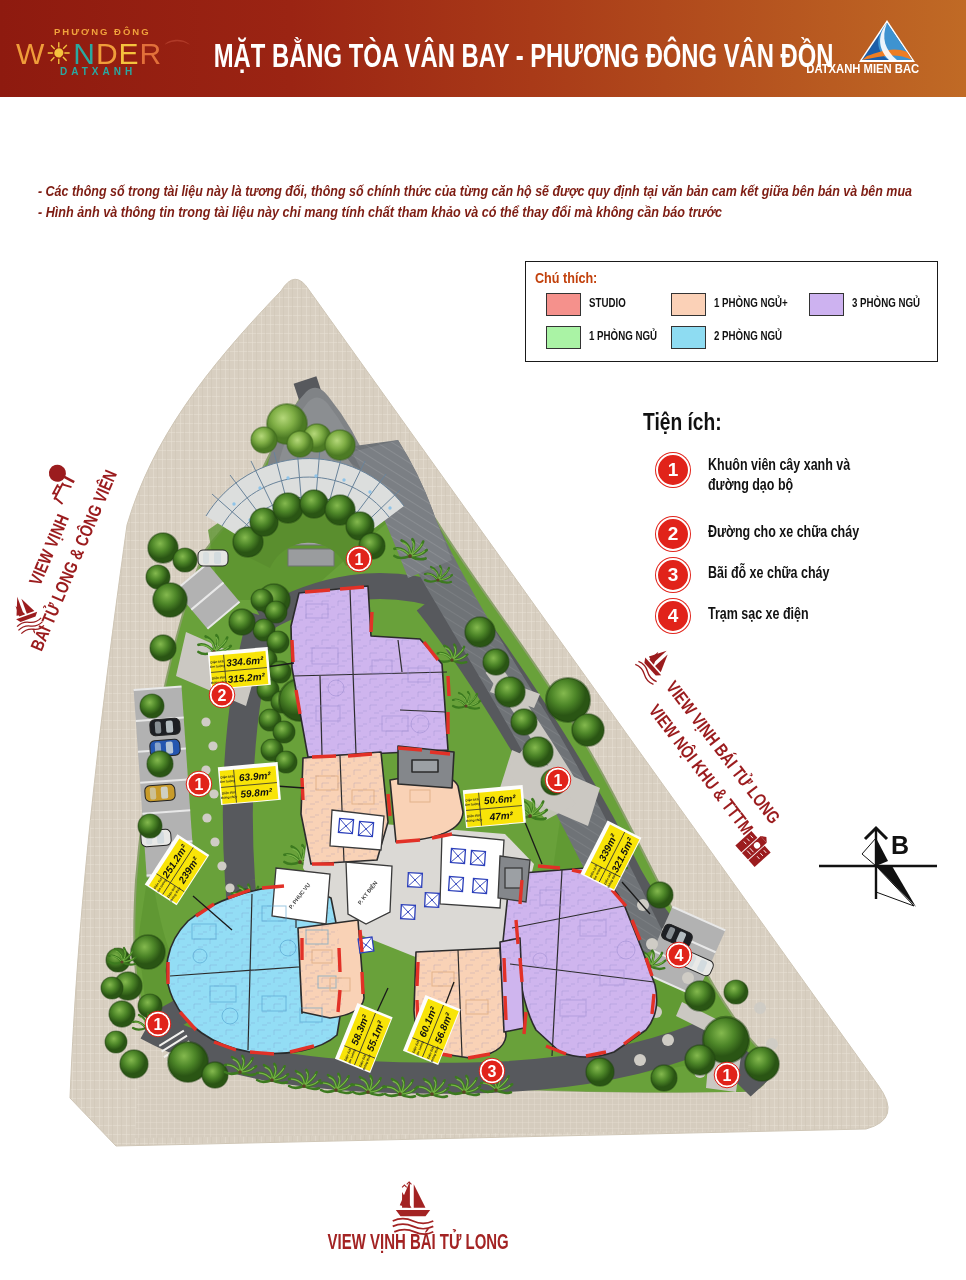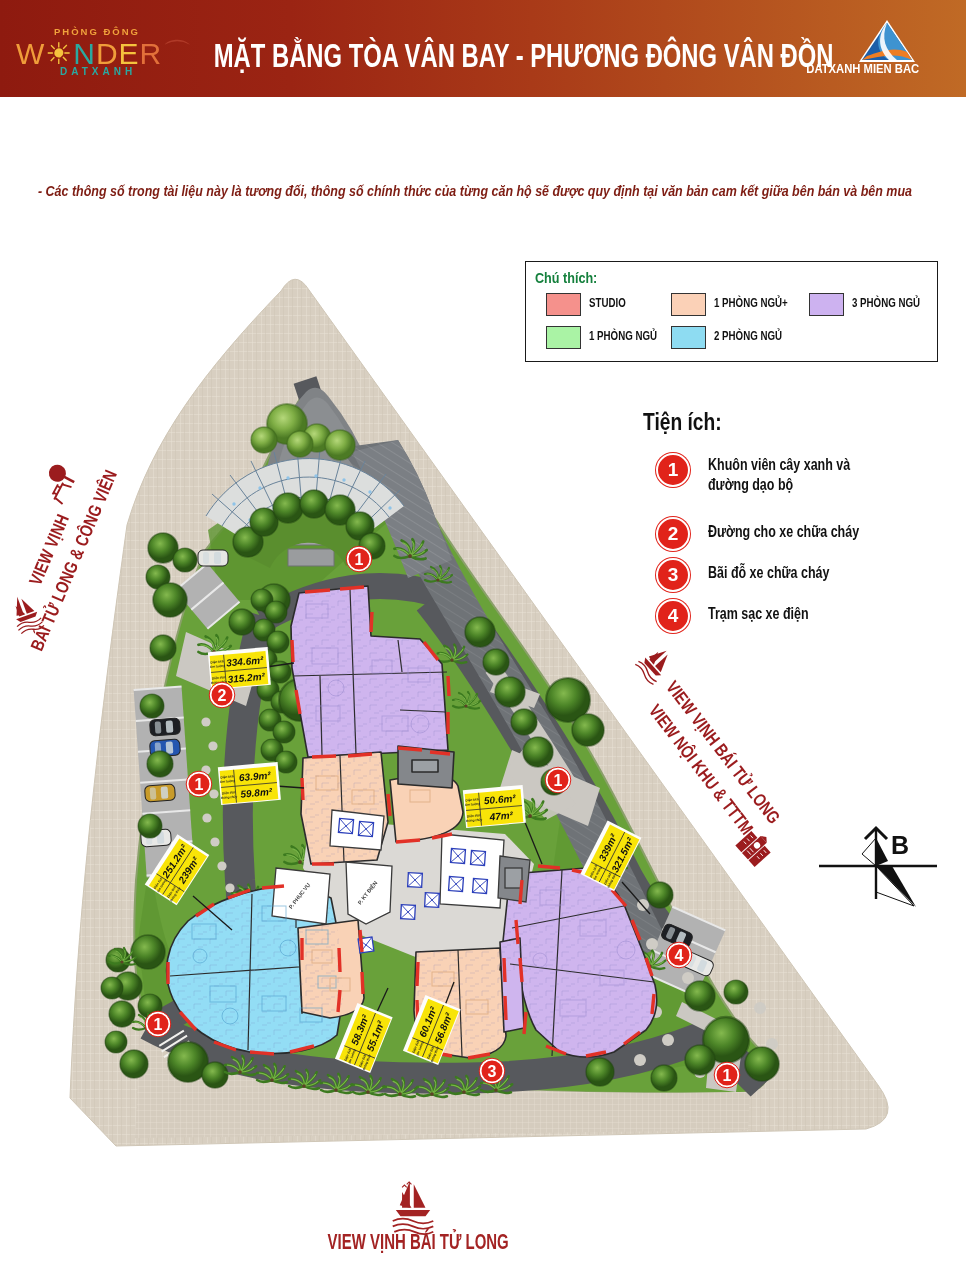--- a/index.html
+++ b/index.html
@@ -626,41 +626,42 @@
 <g fill="#111">
   <path d="M876 838 L888 861 L876 866 Z"></path>
   <path d="M876 866 L916 907 L892 866 Z"></path>
   <text x="891" y="854" font-size="25" font-weight="bold" font-family="Liberation Sans,sans-serif">B</text>
 </g>
 </svg>
 
 <div id="hdr">
 
   <div class="abs" style="left:14px;top:10px;width:150px;height:78px;">
-    <div class="abs" style="left:40px;top:16px;font-size:9.5px;letter-spacing:2px;color:#f0a23c;font-weight:bold;white-space:nowrap;">PHÒNG ĐÔNG</div>
+    <div class="abs" style="left:40px;top:16px;font-size:9.5px;letter-spacing:2px;color:#f0a23c;font-weight:bold;white-space:nowrap;">PHƯƠNG ĐÔNG</div>
     <div class="abs" style="left:2px;top:24px;font-size:30px;font-weight:normal;letter-spacing:1px;white-space:nowrap;">
       <span style="color:#f09d3a;">W</span><span style="color:#f5c33d;">☀</span><span style="color:#2ba8a0;">N</span><span style="color:#f09d3a;">D</span><span style="color:#f5c33d;">E</span><span style="color:#e2703a;">R</span><span style="color:#b03a28;">⌒</span>
     </div>
     <div class="abs" style="left:46px;top:56px;font-size:10px;letter-spacing:4px;color:#2ba8a0;font-weight:bold;">DATXANH</div>
   </div>
   <div id="hdrtitle"><span class="condc" style="transform:scaleX(.7)">MẶT BẰNG TÒA VÂN BAY - PHƯƠNG ĐÔNG VÂN ĐỒN</span></div>
 
   <svg class="abs" style="left:845px;top:12px" width="110" height="75" viewBox="0 0 110 75">
     <path d="M42 8 L70 50 L14 50 Z" fill="#fff"></path>
     <path d="M42 11 L67 48 L17 48 Z" fill="#1c5ea8"></path>
     <path d="M42 11 L67 48 L44 48 C30 40 30 24 42 11 Z" fill="#3e93d0"></path>
     <path d="M17 48 C36 44 52 40 67 48 L62 40 C48 34 34 40 22 44 Z" fill="#ee7d23"></path>
     <path d="M42 11 C36 26 40 38 52 48 L44 48 C32 36 33 22 42 11 Z" fill="#fff" opacity=".9"></path>
   </svg>
   <div class="abs" style="left:800px;top:62px;width:166px;text-align:left;color:#fff;font-weight:bold;font-size:12.5px;"><span class="condc" style="transform:scaleX(.9)">DATXANH MIEN BAC</span></div>
 </div>
 <div class="disc" style="top:183px;"><span class="cond" style="transform:scaleX(.86);font-weight:bold;">- Các thông số trong tài liệu này là tương đối, thông số chính thức của từng căn hộ sẽ được quy định tại văn bản cam kết giữa bên bán và bên mua</span></div>
+<div class="disc" style="top:204px;"><span class="cond" style="transform:scaleX(.87);font-weight:bold;">- Hình ảnh và thông tin trong tài liệu này chỉ mang tính chất tham khảo và có thể thay đổi mà không cần báo trước</span></div>
 
 <div id="legend">
-  <div class="abs" style="left:9px;top:8px;font-weight:bold;font-size:14px;color:#15803d;"><span class="cond" style="transform:scaleX(.9)">Chú thích:</span></div>
+  <div class="abs" style="left:9px;top:8px;font-weight:bold;font-size:14px;color:#c2410c;"><span class="cond" style="transform:scaleX(.9)">Chú thích:</span></div>
   <div class="sw" style="left:20px;top:31px;background:#f5918c;"></div>
       <div class="lt" style="left:63px;top:33px;">STUDIO</div>
   <div class="sw" style="left:20px;top:64px;background:#aaf3a5;"></div>
       <div class="lt" style="left:63px;top:66px;">1 PHÒNG NGỦ</div>
   <div class="sw" style="left:145px;top:31px;background:#fbd1b7;"></div>
       <div class="lt" style="left:188px;top:33px;">1 PHÒNG NGỦ+</div>
   <div class="sw" style="left:145px;top:64px;background:#8edcf2;"></div>
       <div class="lt" style="left:188px;top:66px;">2 PHÒNG NGỦ</div>
   <div class="sw" style="left:283px;top:31px;background:#cdb2f0;"></div>
       <div class="lt" style="left:326px;top:33px;">3 PHÒNG NGỦ</div>

